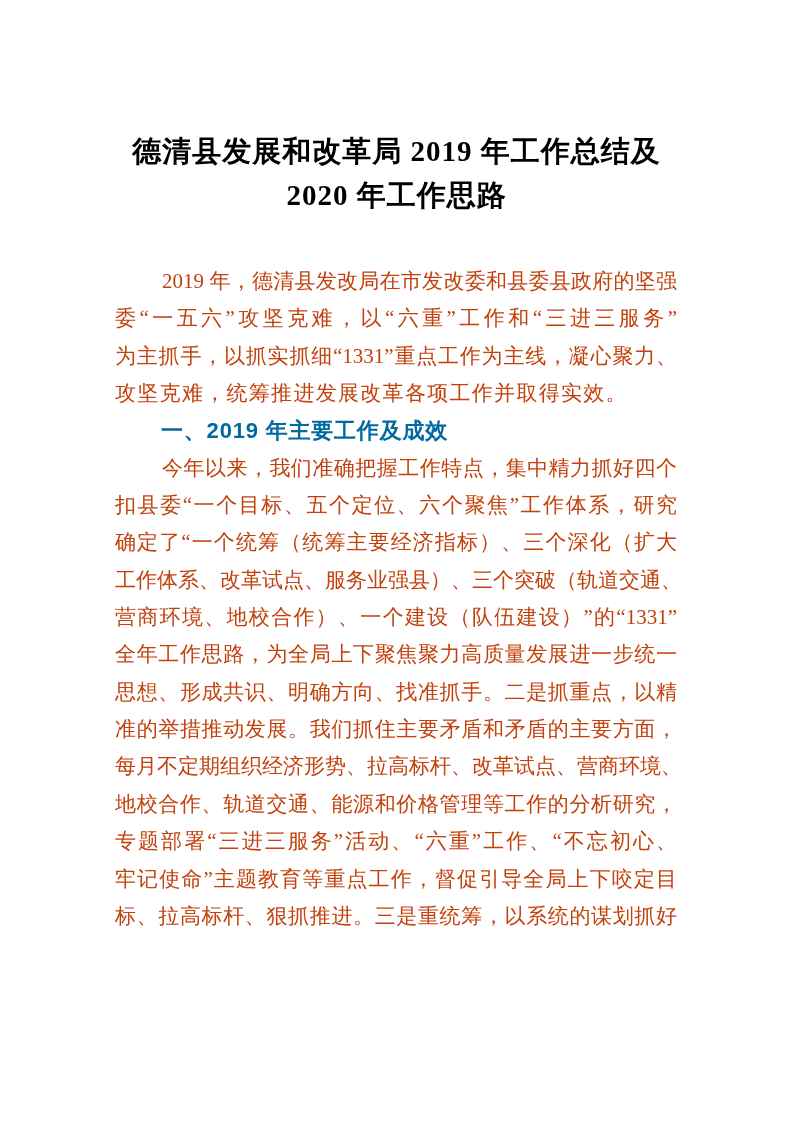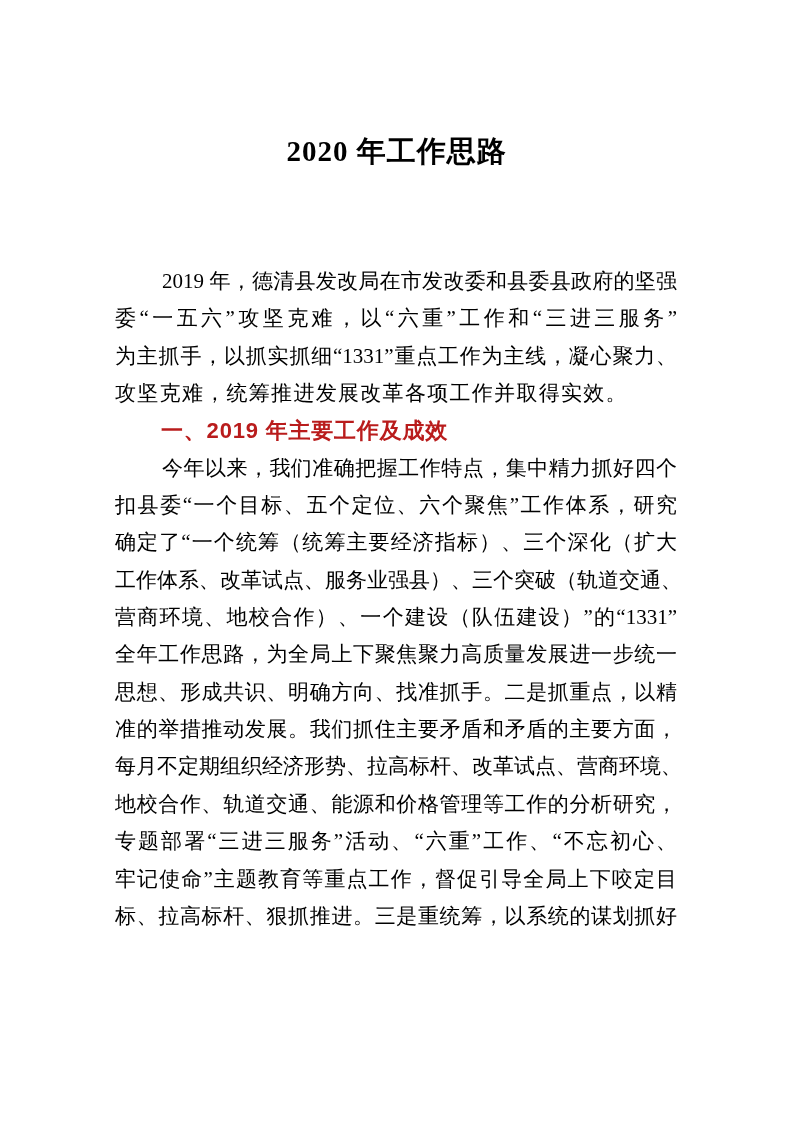--- a/index.html
+++ b/index.html
@@ -37,21 +37,21 @@
   .content {
     position: absolute;
     top: 263px;
     left: 115px;
     width: 562px;
   }
   .line {
     height: 37.35px;
     line-height: 37.35px;
     font-size: 21px;
-    color: #000000;
+    color: #c2410c;
     white-space: nowrap;
     overflow: visible;
   }
   
   .just {
     text-align: justify;
     text-align-last: justify;
     letter-spacing: 0;
   }
   
@@ -59,31 +59,32 @@
     text-align: left;
     letter-spacing: 1.3px;
   }
   
   .ind { text-indent: 47px; }
 
   .heading {
     font-family: "Liberation Sans", "DejaVu Sans", sans-serif;
     font-weight: 700;
     font-size: 22px;
-    color: #b91c1c;
+    color: #0369a1;
     letter-spacing: 0.8px;
     text-indent: 46px;
   }
 </style>
 </head>
 <body>
 
 <div class="page">
 
   <h1 class="doc-title">
+    <span class="tline">德清县发展和改革局 2019 年工作总结及</span>
     <span class="tline">2020 年工作思路</span>
   </h1>
 
   <div class="content">
 
     <div class="para">
       <div class="line just ind">2019 年，德清县发改局在市发改委和县委县政府的坚强</div>
       <div class="line just">委“一五六”攻坚克难，以“六重”工作和“三进三服务”</div>
       <div class="line just">为主抓手，以抓实抓细“1331”重点工作为主线，凝心聚力、</div>
       <div class="line natural">攻坚克难，统筹推进发展改革各项工作并取得实效。</div>

